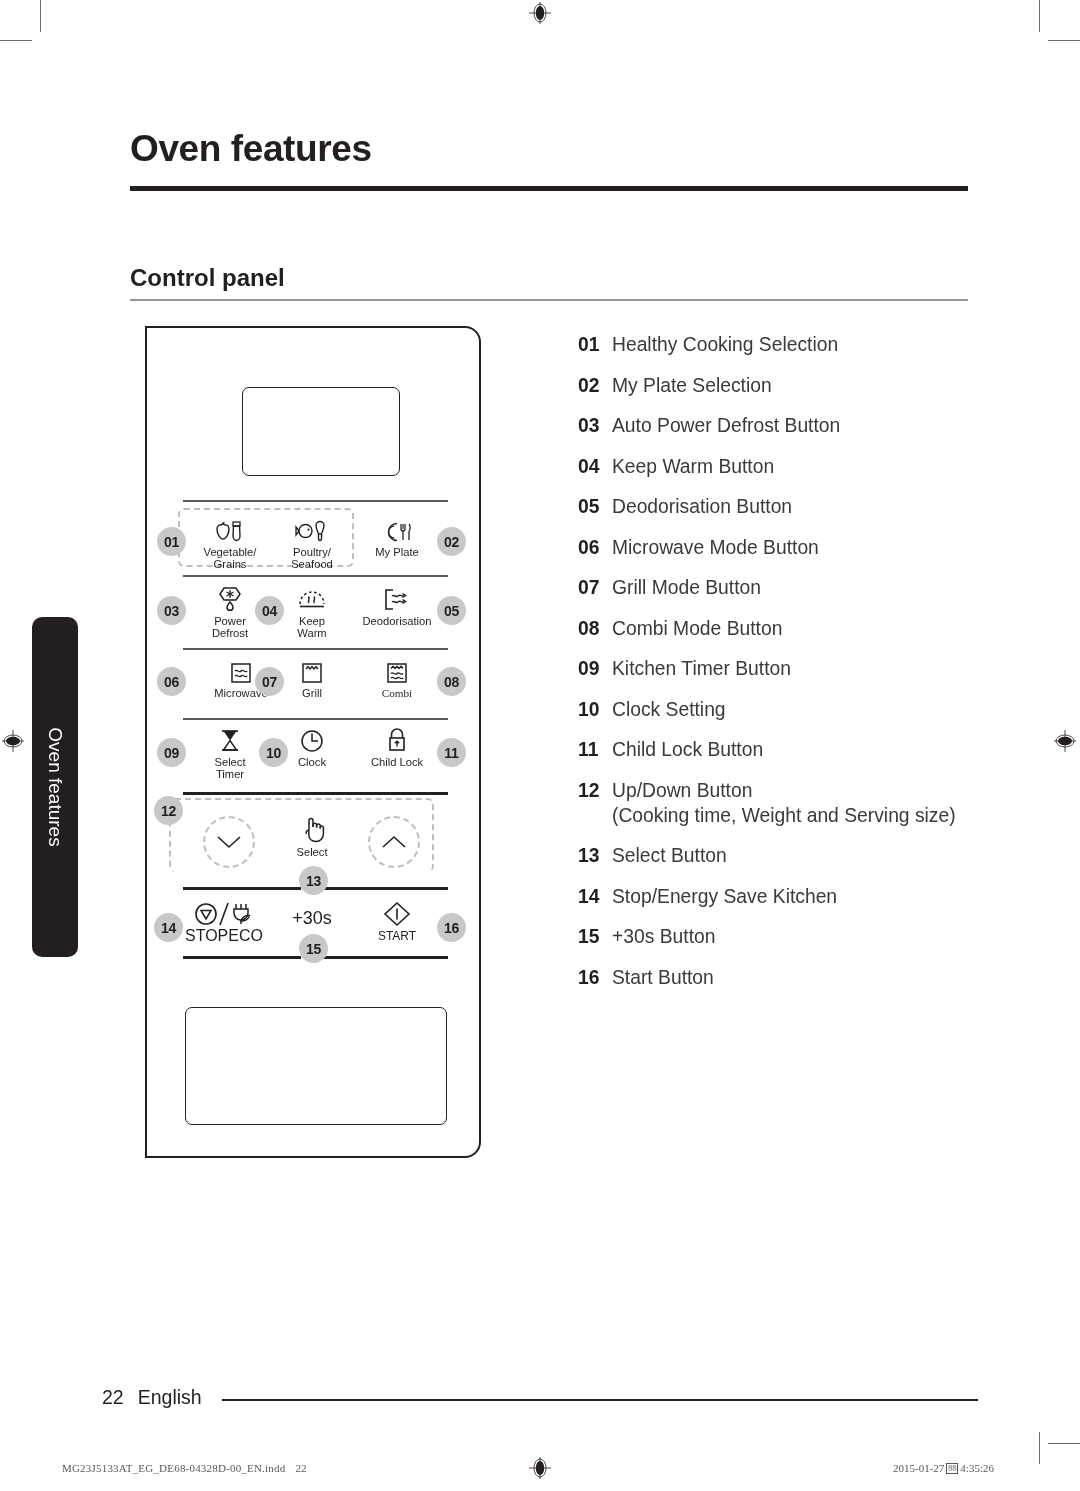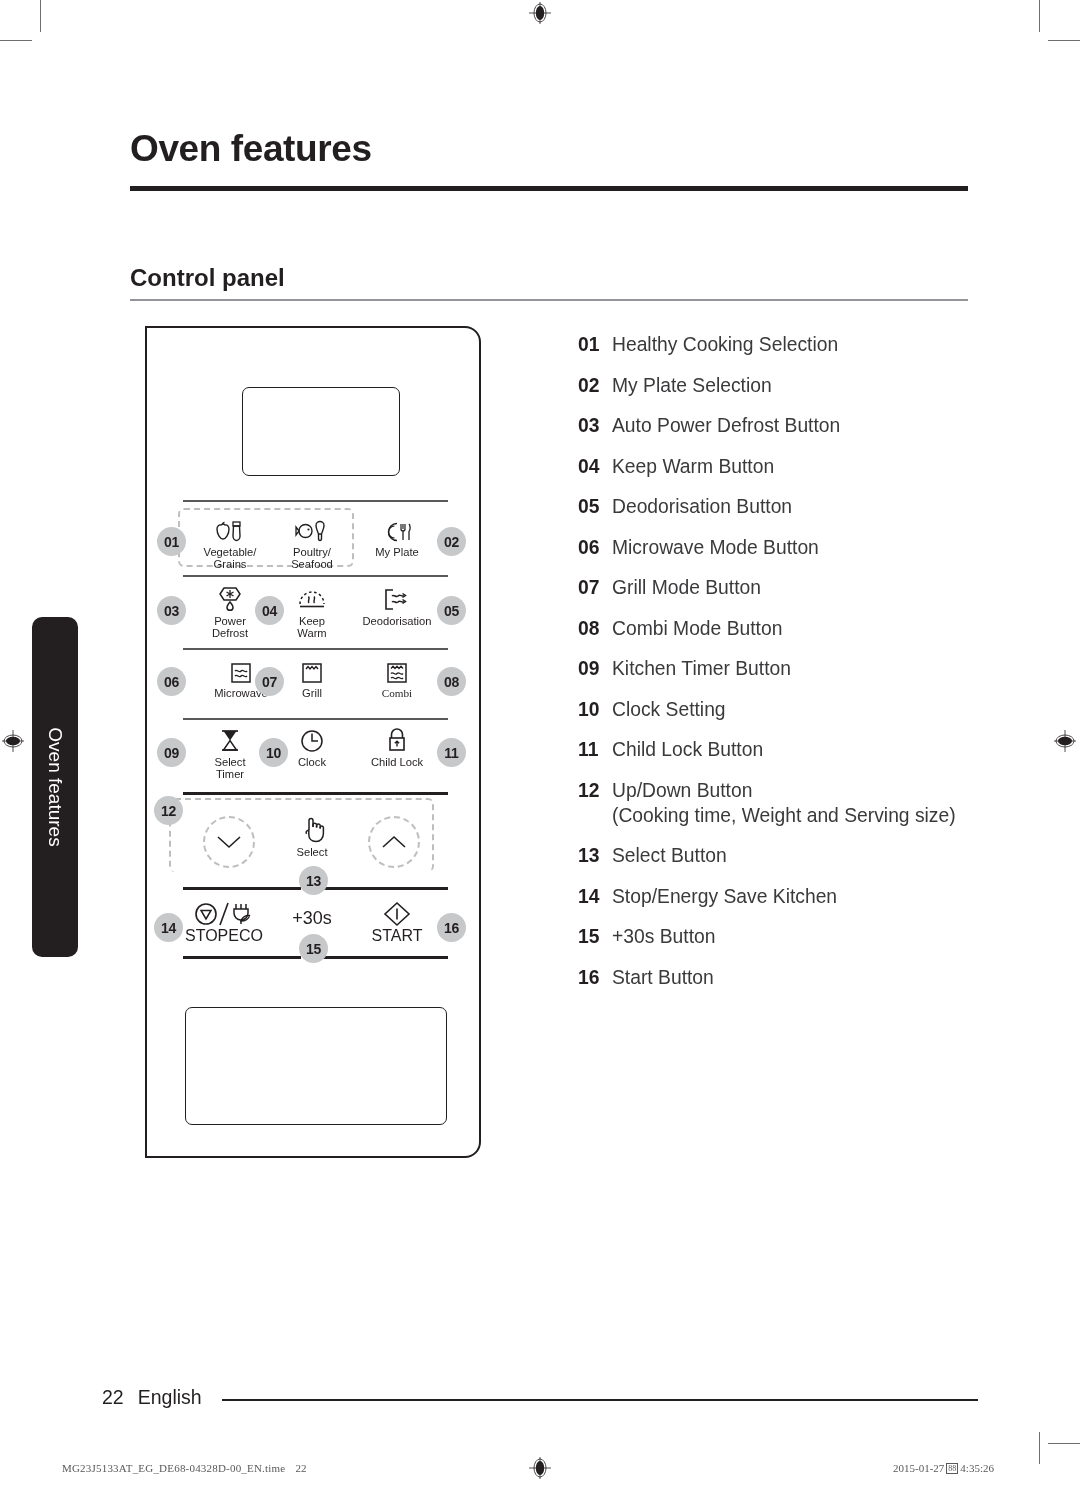--- a/index.html
+++ b/index.html
@@ -481,21 +481,21 @@
     </div>
   </div>
 
   <div class="key" style="left:202px;top:570px;">
     <div class="glyph">
       <svg width="30" height="28" viewBox="0 0 30 28">
         <path d="M15 3 L27 14 L15 25 L3 14 Z" fill="none" stroke="#231f20" stroke-width="1.6"></path>
         <line x1="15" y1="8.5" x2="15" y2="19.5" stroke="#231f20" stroke-width="1.6"></line>
       </svg>
     </div>
-    <div class="klabel" style="font-size:16px;">START</div>
+    <div class="klabel" style="font-size:12px;">START</div>
   </div>
 
   <div class="sep thick" style="left:36px;top:628px;width:118px;"></div>
   <div class="sep thick" style="left:162px;top:628px;width:139px;"></div>
 
   <div class="screen-box" id="bottom-window"></div>
 </div>
 
 <div class="badge" style="left:157px;top:527px;">01</div>
 <div class="badge" style="left:437px;top:527px;">02</div>
@@ -581,17 +581,17 @@
     <span class="legend-text">Start Button</span>
   </div>
 </div>
 
 <div id="folio">
   <span class="pagenum">22</span><span>English</span>
 </div>
 <div id="folio-rule"></div>
 
 <div id="imprint">
-  <span>MG23J5133AT_EG_DE68-04328D-00_EN.time</span><span class="pg">22</span>
+  <span>MG23J5133AT_EG_DE68-04328D-00_EN.indd</span><span class="pg">22</span>
 </div>
 <div id="timestamp">
   <span>2015-01-27</span><span class="tsbox">88</span><span>4:35:26</span>
 </div>
 
 </body></html>

